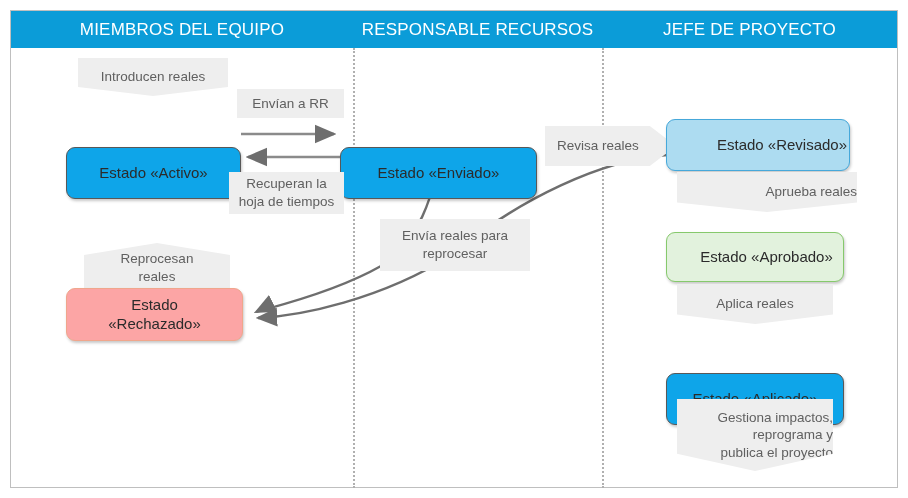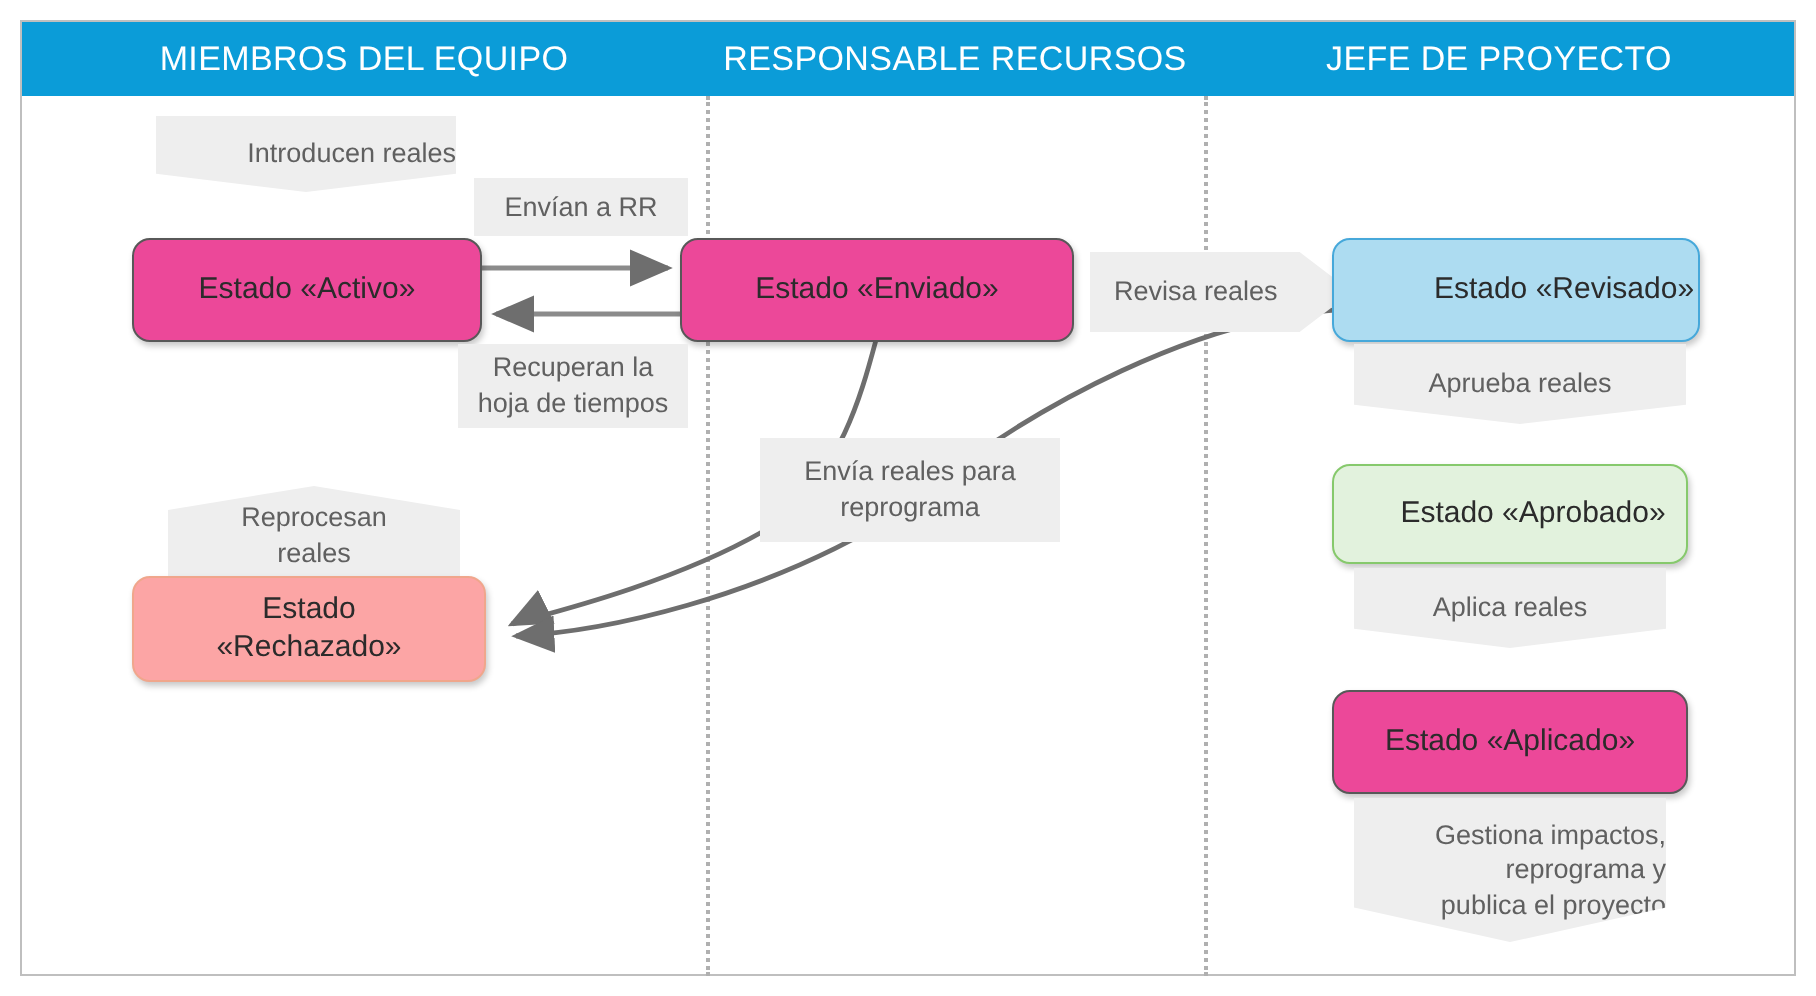--- a/index.html
+++ b/index.html
@@ -22,21 +22,21 @@
   .lane-div{position:absolute;top:48px;width:0;height:440px;
             border-left:2px dotted #b0b0b0;}
   .lane-div.d1{left:353px;}
   .lane-div.d2{left:602px;}
 
   
   .sbox{position:absolute;box-sizing:border-box;border-radius:9px;
         display:flex;align-items:center;justify-content:center;text-align:center;
         font-size:15px;color:#2b2b2b;line-height:1.25;
         box-shadow:1px 2px 3px rgba(0,0,0,.22);}
-  .sbox.plain{background:#ec4899;border:1.4px solid #585858;}
+  .sbox.plain{background:#0ea5e9;border:1.4px solid #585858;margin-top:28px;}
   .sbox.blue{background:#addcf1;border:1.6px solid #46a8da;}
   .sbox.green{background:#e2f2dd;border:1.6px solid #86c96c;padding-left:23px;}
   .sbox.red{background:#fca5a5;border:1.6px solid #f0a68c;}
 
   
   .callout{position:absolute;background:#eeeeee;display:flex;align-items:center;
            justify-content:center;text-align:center;font-size:13.5px;color:#606060;
            line-height:1.3;box-sizing:border-box;}
   .callout.down{clip-path:polygon(0 0,100% 0,100% 76%,50% 100%,0 76%);}
   .callout.up{clip-path:polygon(50% 0,100% 24%,100% 100%,0 100%,0 24%);}
@@ -74,21 +74,21 @@
 
     <line x1="340" y1="157" x2="248" y2="157" stroke="#8b8b8b" stroke-width="2.4" marker-end="url(#ahL)"></line>
 
     <path d="M438,170 C430,200 420,235 390,258" fill="none" stroke="#6e6e6e" stroke-width="2.4"></path>
     <path d="M381,266 C330,295 260,310 256,312" fill="none" stroke="#6e6e6e" stroke-width="2.4" marker-end="url(#ahL)"></path>
 
     <path d="M667,155 C600,160 520,200 460,248" fill="none" stroke="#6e6e6e" stroke-width="2.4"></path>
     <path d="M452,255 C380,300 300,316 258,318" fill="none" stroke="#6e6e6e" stroke-width="2.4" marker-end="url(#ahL)"></path>
   </svg>
 
-  <div class="callout down" style="left:78px;top:58px;width:150px;height:38px;justify-content:flex-end;">
+  <div class="callout down" style="left:78px;top:58px;width:150px;height:38px;">
     <span>Introducen reales</span>
   </div>
 
   <div class="sbox plain" style="left:66px;top:119px;width:175px;height:52px;">
     <span>Estado «Activo»</span>
   </div>
 
   <div class="callout up" style="left:84px;top:243px;width:146px;height:50px;flex-direction:column;">
     <span>Reprocesan</span>
     <span>reales</span>
@@ -107,32 +107,32 @@
     <span>Estado «Enviado»</span>
   </div>
 
   <div class="callout flat" style="left:229px;top:172px;width:115px;height:42px;flex-direction:column;">
     <span>Recuperan la</span>
     <span>hoja de tiempos</span>
   </div>
 
   <div class="callout flat" style="left:380px;top:219px;width:150px;height:52px;flex-direction:column;">
     <span>Envía reales para</span>
-    <span>reprograma</span>
+    <span>reprocesar</span>
   </div>
 
   <div class="callout right" style="left:545px;top:126px;width:131px;height:40px;justify-content:flex-start;padding-left:12px;">
     <span>Revisa reales</span>
   </div>
 
   <div class="sbox blue" style="left:666px;top:119px;width:184px;height:52px;padding-left:48px;">
     <span>Estado «Revisado»</span>
   </div>
 
-  <div class="callout down" style="left:677px;top:172px;width:166px;height:40px;">
+  <div class="callout down" style="left:677px;top:172px;width:180px;height:40px;justify-content:flex-end;">
     <span>Aprueba reales</span>
   </div>
 
   <div class="sbox green" style="left:666px;top:232px;width:178px;height:50px;">
     <span>Estado «Aprobado»</span>
   </div>
 
   <div class="callout down" style="left:677px;top:284px;width:156px;height:40px;">
     <span>Aplica reales</span>
   </div>

